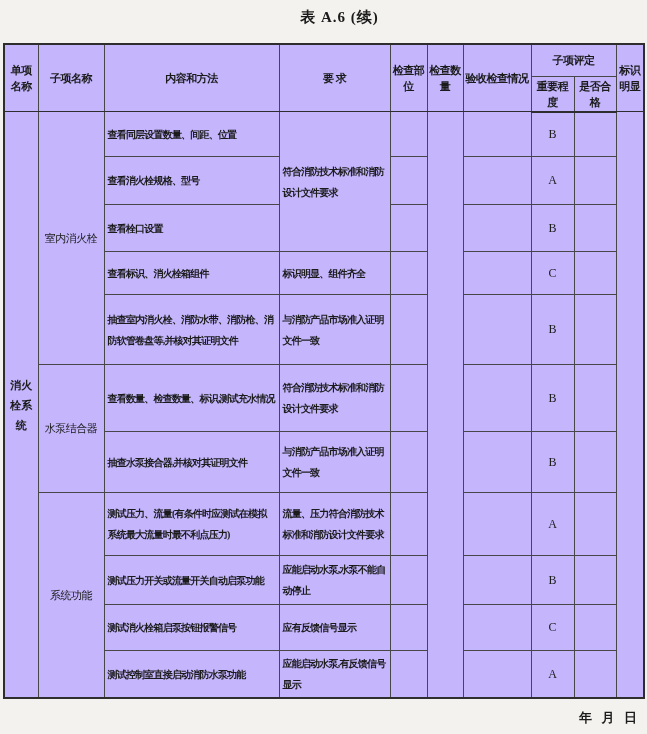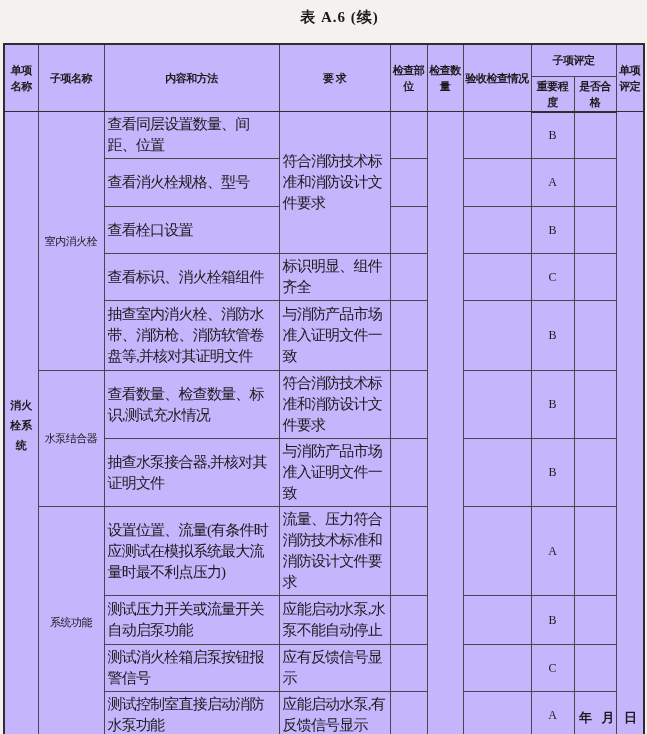--- a/index.html
+++ b/index.html
@@ -19,21 +19,21 @@
   }
   th,td{border:1px solid #474747;overflow:hidden;}
   thead th{
     font-size:11px;font-weight:600;line-height:16px;text-align:center;
     letter-spacing:-0.5px;padding:1px;vertical-align:middle;
   }
   thead tr.hrow1 th{border-bottom-width:1px;}
   thead th.bb{border-bottom:2px solid #2e2e2e;}
   td{vertical-align:middle;}
   td.content,td.req{
-    font-size:15px;font-weight:400;line-height:21px;letter-spacing:-0.8px;
+    font-size:10px;font-weight:700;line-height:21px;letter-spacing:-0.8px;
     text-align:left;padding:2px 3px;
   }
   td.sub{
     font-size:11px;font-weight:400;text-align:center;letter-spacing:-0.5px;padding:0 1px;margin-left:15px;
   }
   td.unit{text-align:center;padding:0;}
   .vert{
     display:inline-block;width:24px;font-size:11px;font-weight:600;
     line-height:20px;text-align:center;
   }
@@ -70,21 +70,21 @@
     <thead>
       <tr class="hrow1" style="height:32px">
         <th rowspan="2" class="bb">单项名称</th>
         <th rowspan="2" class="bb">子项名称</th>
         <th rowspan="2" class="bb">内容和方法</th>
         <th rowspan="2" class="bb">要 求</th>
         <th rowspan="2" class="bb">检查部位</th>
         <th rowspan="2" class="bb">检查数量</th>
         <th rowspan="2" class="bb">验收检查情况</th>
         <th colspan="2">子项评定</th>
-        <th rowspan="2" class="bb">单项评定</th>
+        <th rowspan="2" class="bb">标识明显</th>
       </tr>
       <tr style="height:33px">
         <th class="bb">重要程度</th>
         <th class="bb">是否合格</th>
       </tr>
     </thead>
     <tbody>
       <tr style="height:45px">
         <td class="unit" rowspan="11"><span class="vert">消火栓系统</span></td>
         <td class="sub" rowspan="5">室内消火栓</td>
@@ -139,21 +139,21 @@
       <tr style="height:61px">
         <td class="content">抽查水泵接合器,并核对其证明文件</td>
         <td class="req">与消防产品市场准入证明文件一致</td>
         <td class="blank"></td>
         <td class="blank"></td>
         <td class="imp">B</td>
         <td class="blank"></td>
       </tr>
       <tr style="height:63px">
         <td class="sub" rowspan="4">系统功能</td>
-        <td class="content">设置位置、流量(有条件时应测试在模拟系统最大流量时最不利点压力)</td>
+        <td class="content">测试压力、流量(有条件时应测试在模拟系统最大流量时最不利点压力)</td>
         <td class="req">流量、压力符合消防技术标准和消防设计文件要求</td>
         <td class="blank"></td>
         <td class="blank"></td>
         <td class="imp">A</td>
         <td class="blank"></td>
       </tr>
       <tr style="height:49px">
         <td class="content">测试压力开关或流量开关自动启泵功能</td>
         <td class="req">应能启动水泵,水泵不能自动停止</td>
         <td class="blank"></td>

